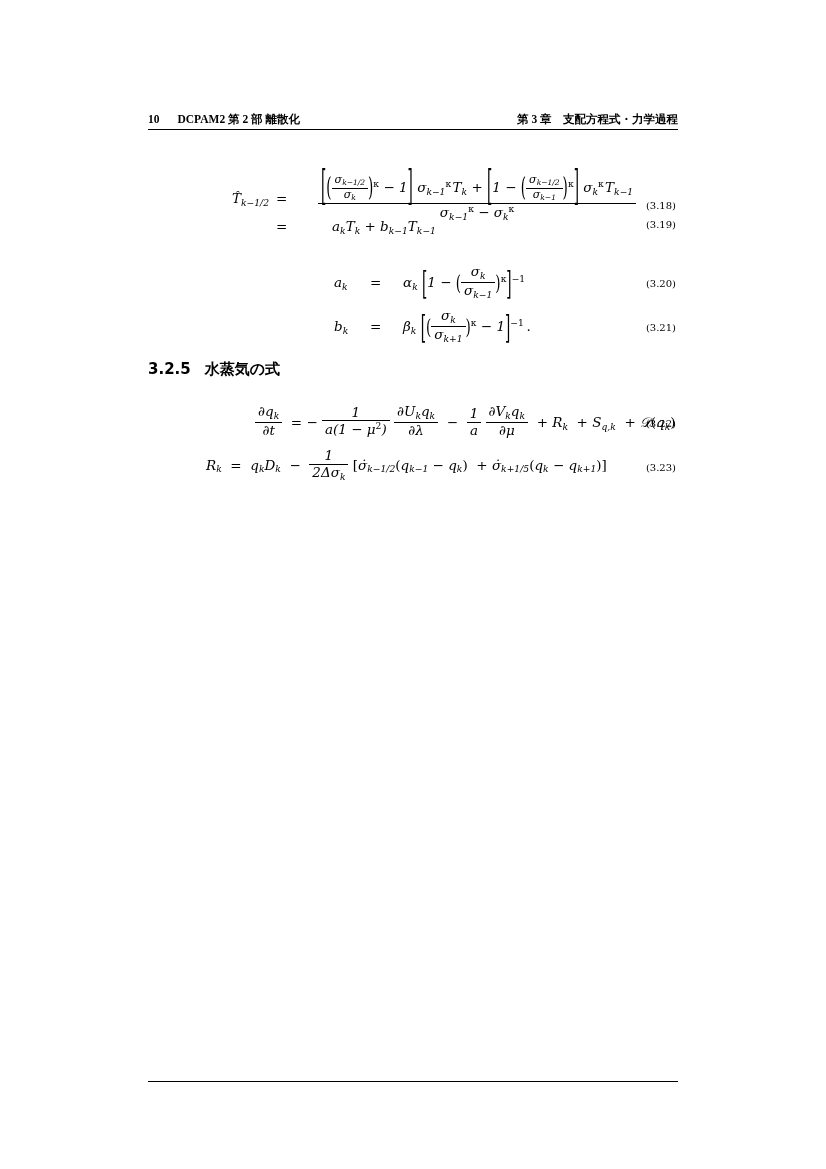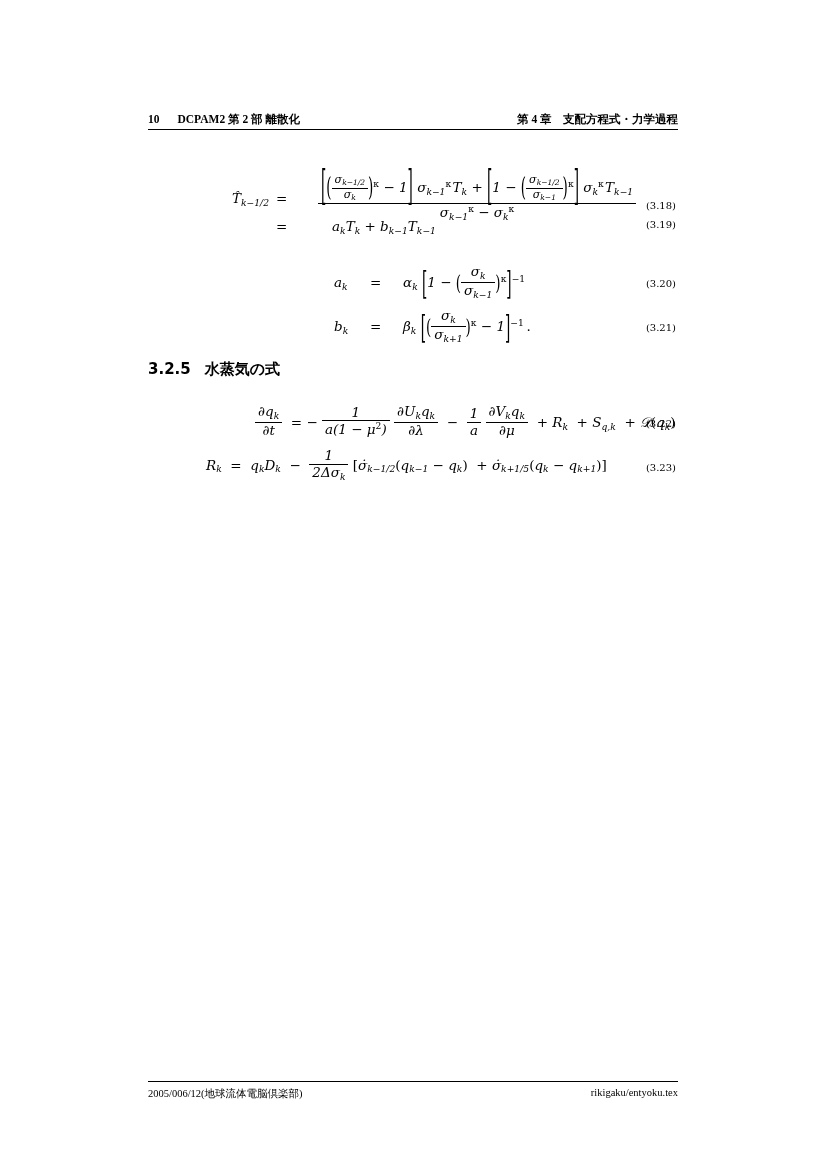--- a/index.html
+++ b/index.html
@@ -149,21 +149,21 @@
 </style>
 </head>
 <body>
 
 <div class="page">
 
   <div class="runhead">
     <span class="left">
       <span class="pageno">10</span><span>DCPAM2 第 2 部 離散化</span>
     </span>
-    <span class="right">第 4 章　支配方程式・力学過程</span>
+    <span class="right">第 3 章　支配方程式・力学過程</span>
   </div>
   <div class="runhead-rule"></div>
 
   <div class="eqblock math" id="eq318">
     <span class="lhs">T̂<span class="sub">k−1/2</span></span>
     <span class="eqsign">=</span>
     <span class="rhs">
       <span class="frac">
         <span class="num">
           <span class="brk-xl">[</span><span class="paren p-lg">(</span><span class="frac" style="font-size:0.82em;"><span class="num">σ<span class="sub">k−1/2</span></span><span class="den">σ<span class="sub">k</span></span></span><span class="paren p-lg">)</span><span class="supn">κ</span> − 1<span class="brk-xl">]</span>
@@ -228,18 +228,14 @@
       R<span class="sub">k</span> <span class="up">&nbsp;=&nbsp;</span> q<span class="sub">k</span>D<span class="sub">k</span>
       <span class="up">&nbsp;−&nbsp;</span>
       <span class="frac"><span class="num">1</span><span class="den">2Δσ<span class="sub">k</span></span></span>
       <span class="up">[</span>σ̇<span class="sub">k−1/2</span><span class="up">(</span>q<span class="sub">k−1</span> <span class="up">−</span> q<span class="sub">k</span><span class="up">)</span>
       <span class="up">&nbsp;+&nbsp;</span>σ̇<span class="sub">k+1/5</span><span class="up">(</span>q<span class="sub">k</span> <span class="up">−</span> q<span class="sub">k+1</span><span class="up">)]</span>
     </span>
     <span class="eqno" style="top:14px;text-align:right;">(3.23)</span>
   </div>
 
   <div class="footer-rule"></div>
-  <div class="footer">
-    <span>2005/006/12(地球流体電脳倶楽部)</span>
-    <span>rikigaku/entyoku.tex</span>
-  </div>
 
 </div>
 
 </body></html>

